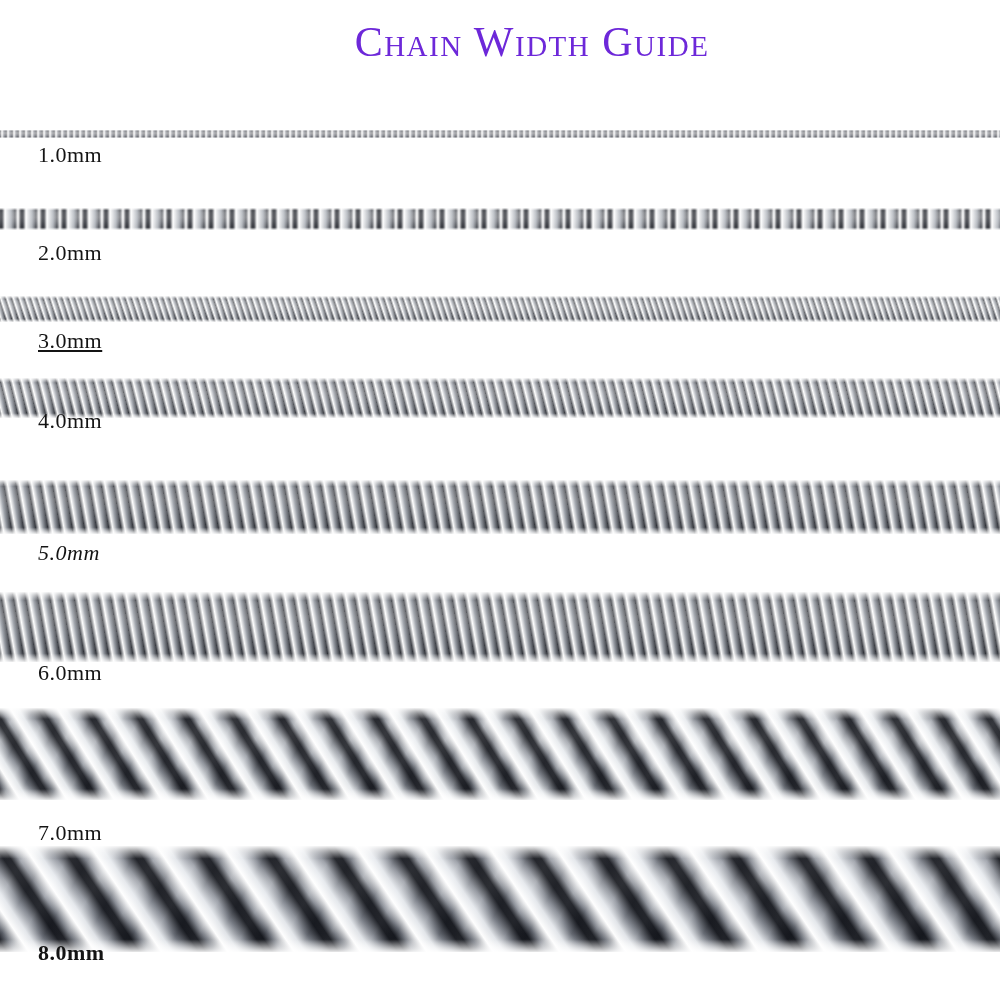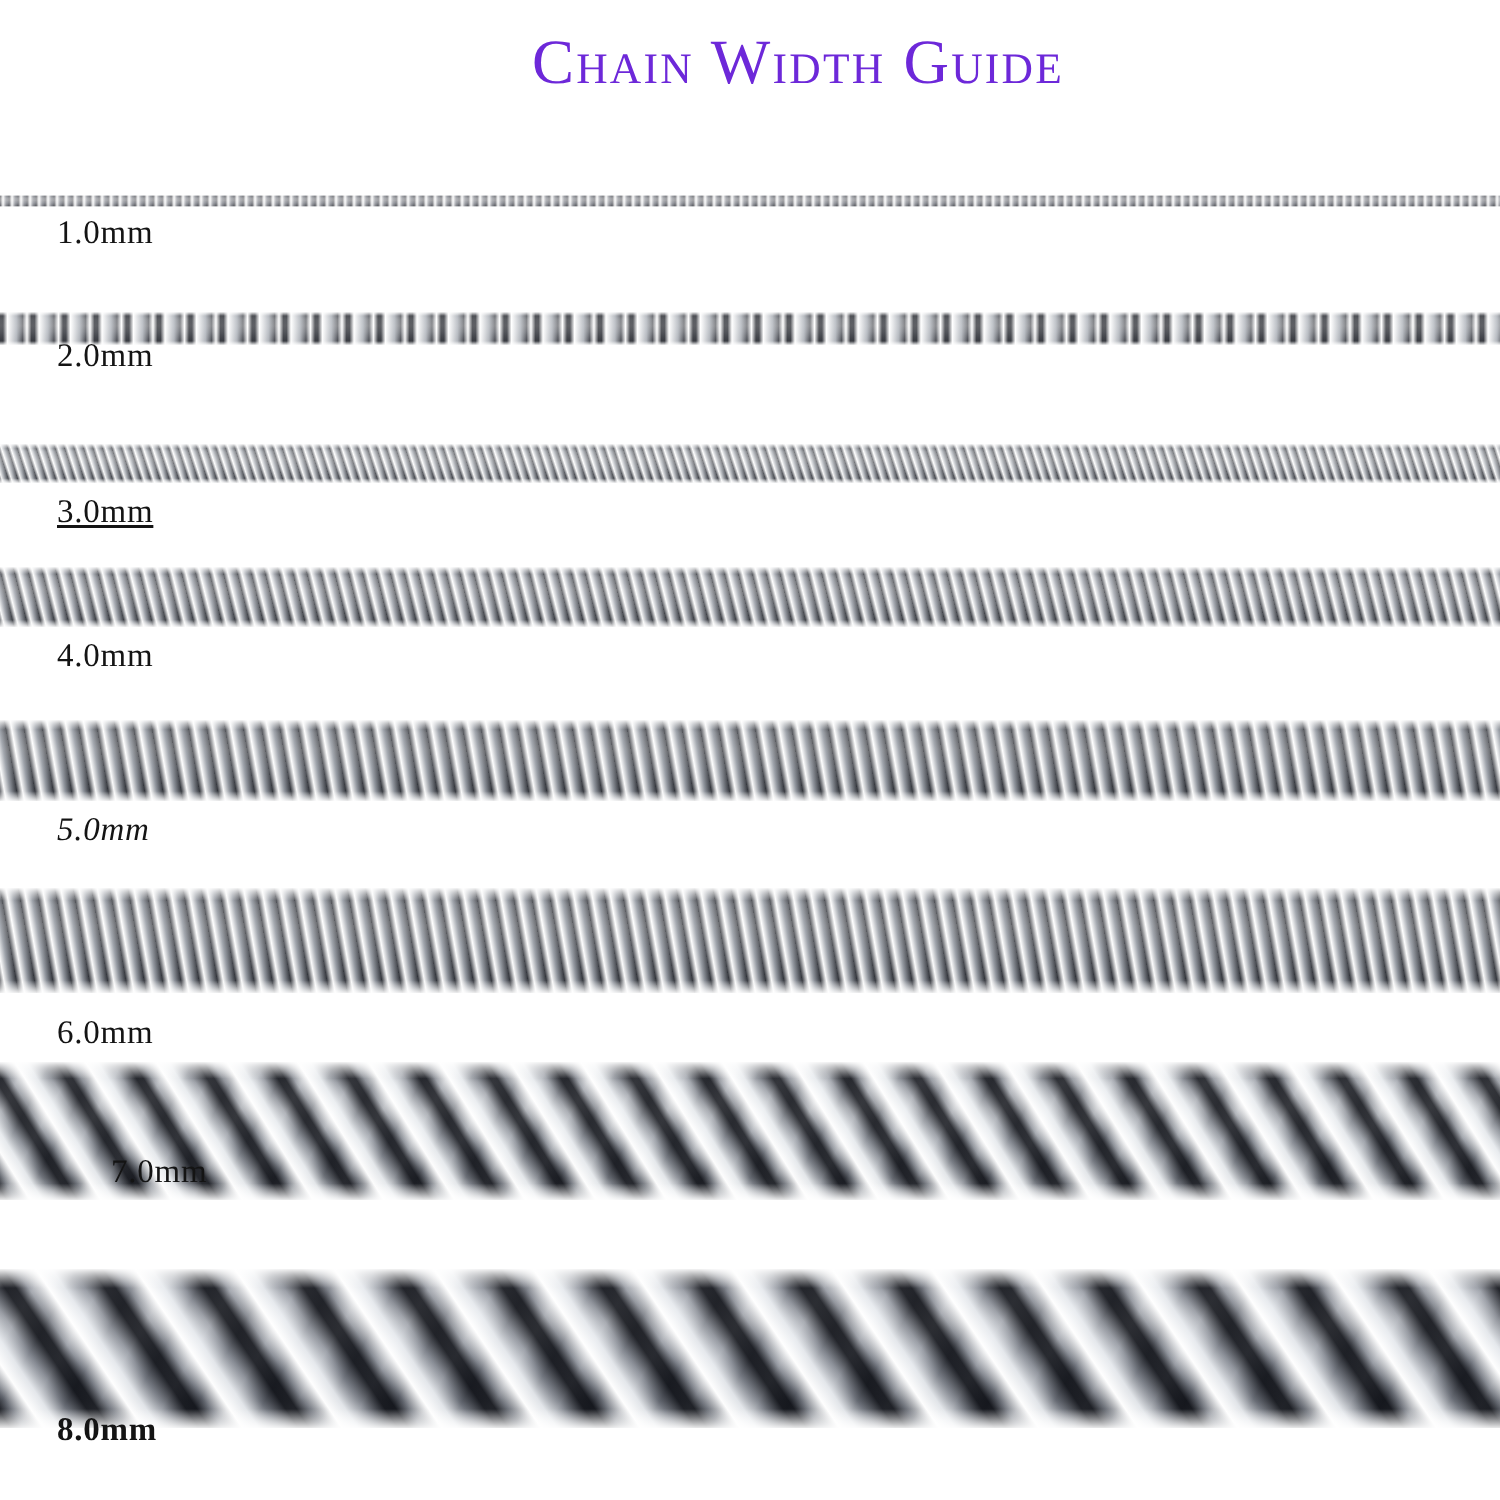--- a/index.html
+++ b/index.html
@@ -202,61 +202,61 @@
       <div class="edge"></div>
     </div>
     <div class="chain-label" style="top:42px;">1.0mm</div>
   </div>
 
   <div class="chain-row">
     <div class="chain-strip" style="top:108px;height:22px;">
       <div class="metal tex-box"></div>
       <div class="edge"></div>
     </div>
-    <div class="chain-label" style="top:124px;">2.0mm</div>
+    <div class="chain-label" style="top:140px;">2.0mm</div>
   </div>
 
   <div class="chain-row">
     <div class="chain-strip" style="top:196px;height:26px;">
       <div class="metal tex-snake-s"></div>
       <div class="edge"></div>
     </div>
     <div class="chain-label" style="top:228px;text-decoration:underline;">3.0mm</div>
   </div>
 
   <div class="chain-row">
     <div class="chain-strip" style="top:278px;height:40px;">
       <div class="metal tex-snake-m"></div>
       <div class="edge"></div>
     </div>
-    <div class="chain-label" style="top:324px;">4.0mm</div>
+    <div class="chain-label" style="top:308px;">4.0mm</div>
   </div>
 
   <div class="chain-row">
     <div class="chain-strip" style="top:380px;height:54px;">
       <div class="metal tex-snake-l"></div>
       <div class="edge"></div>
     </div>
     <div class="chain-label" style="top:440px;font-style:italic;">5.0mm</div>
   </div>
 
   <div class="chain-row">
     <div class="chain-strip" style="top:492px;height:70px;">
       <div class="metal tex-snake-l" style="background-size:auto, auto;"></div>
       <div class="edge"></div>
     </div>
-    <div class="chain-label" style="top:575px;">6.0mm</div>
+    <div class="chain-label" style="top:560px;">6.0mm</div>
   </div>
 
   <div class="chain-row">
     <div class="chain-strip" style="top:608px;height:92px;">
       <div class="metal tex-rope"></div>
       <div class="edge"></div>
     </div>
-    <div class="chain-label" style="top:668px;margin-left:36px;">7.0mm</div>
+    <div class="chain-label" style="top:720px;">7.0mm</div>
   </div>
 
   <div class="chain-row">
     <div class="chain-strip" style="top:746px;height:106px;">
       <div class="metal tex-rope-big"></div>
       <div class="edge"></div>
     </div>
     <div class="chain-label" style="top:840px;font-weight:bold;">8.0mm</div>
   </div>
 

